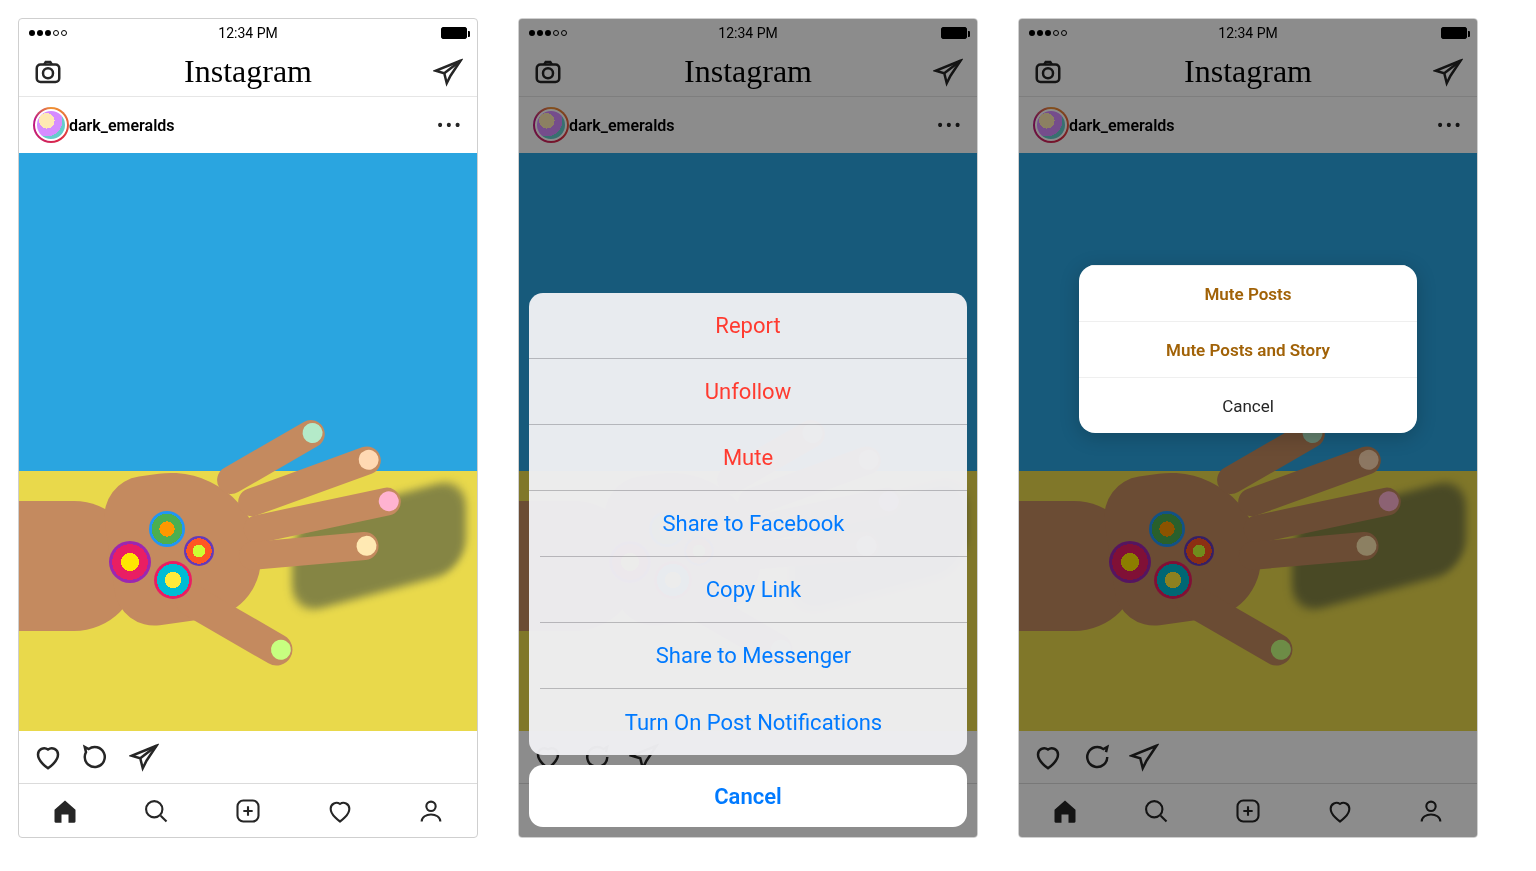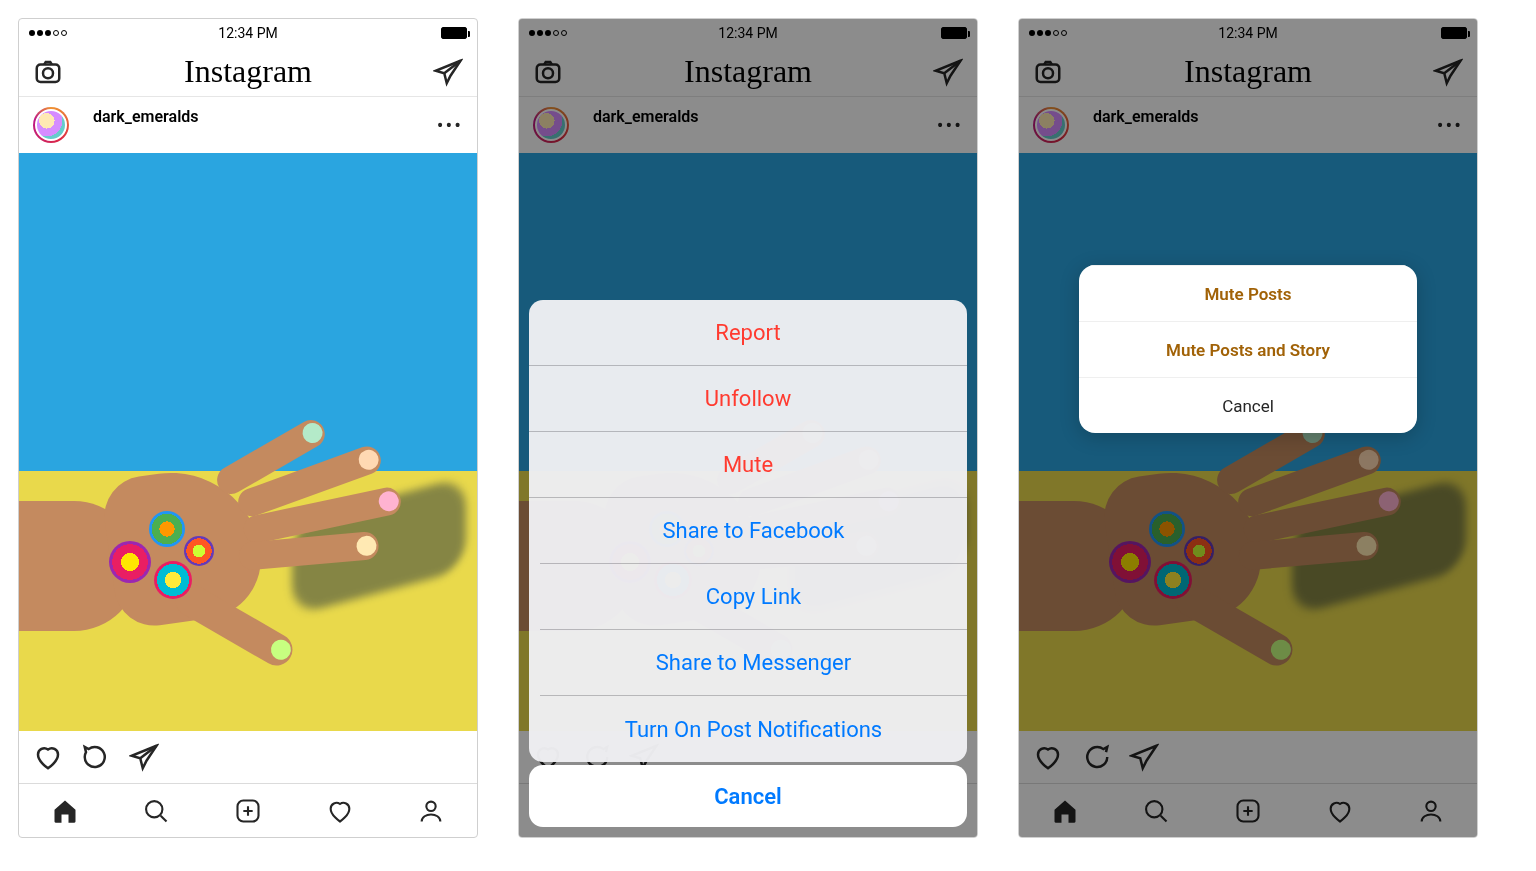--- a/index.html
+++ b/index.html
@@ -65,21 +65,21 @@
     letter-spacing: 0px;
     position: absolute; left: 50%; transform: translateX(-50%);
   }
 
   
   .post-header {
     display: flex; align-items: center;
     padding: 10px 14px;
     justify-content: space-between;
   }
-  .post-header-left { display: flex; gap: 24px; }
+  .post-header-left { display: flex; align-items: center; gap: 0; }
   .avatar {
     width: 36px; height: 36px; border-radius: 50%;
     background: conic-gradient(#f09433, #e6683c, #dc2743, #cc2366, #bc1888, #f09433);
     padding: 2px;
     position: relative;
   }
   .avatar::after {
     content: "";
     position: absolute; inset: 2px;
     border-radius: 50%;
@@ -169,21 +169,21 @@
 
   
   .dim {
     position: absolute; inset: 0;
     background: rgba(0,0,0,0.45);
   }
 
   
   .actionsheet {
     position: absolute; left: 10px; right: 10px; bottom: 10px;
-    display: flex; flex-direction: column; gap: 3px;
+    display: flex; flex-direction: column; gap: 10px;
   }
   .sheet-group {
     background: rgba(240,240,243,0.97);
     border-radius: 14px;
     overflow: hidden;
   }
   .sheet-item {
     height: 66px;
     display: flex; align-items: center; justify-content: center;
     font-size: 22px;

